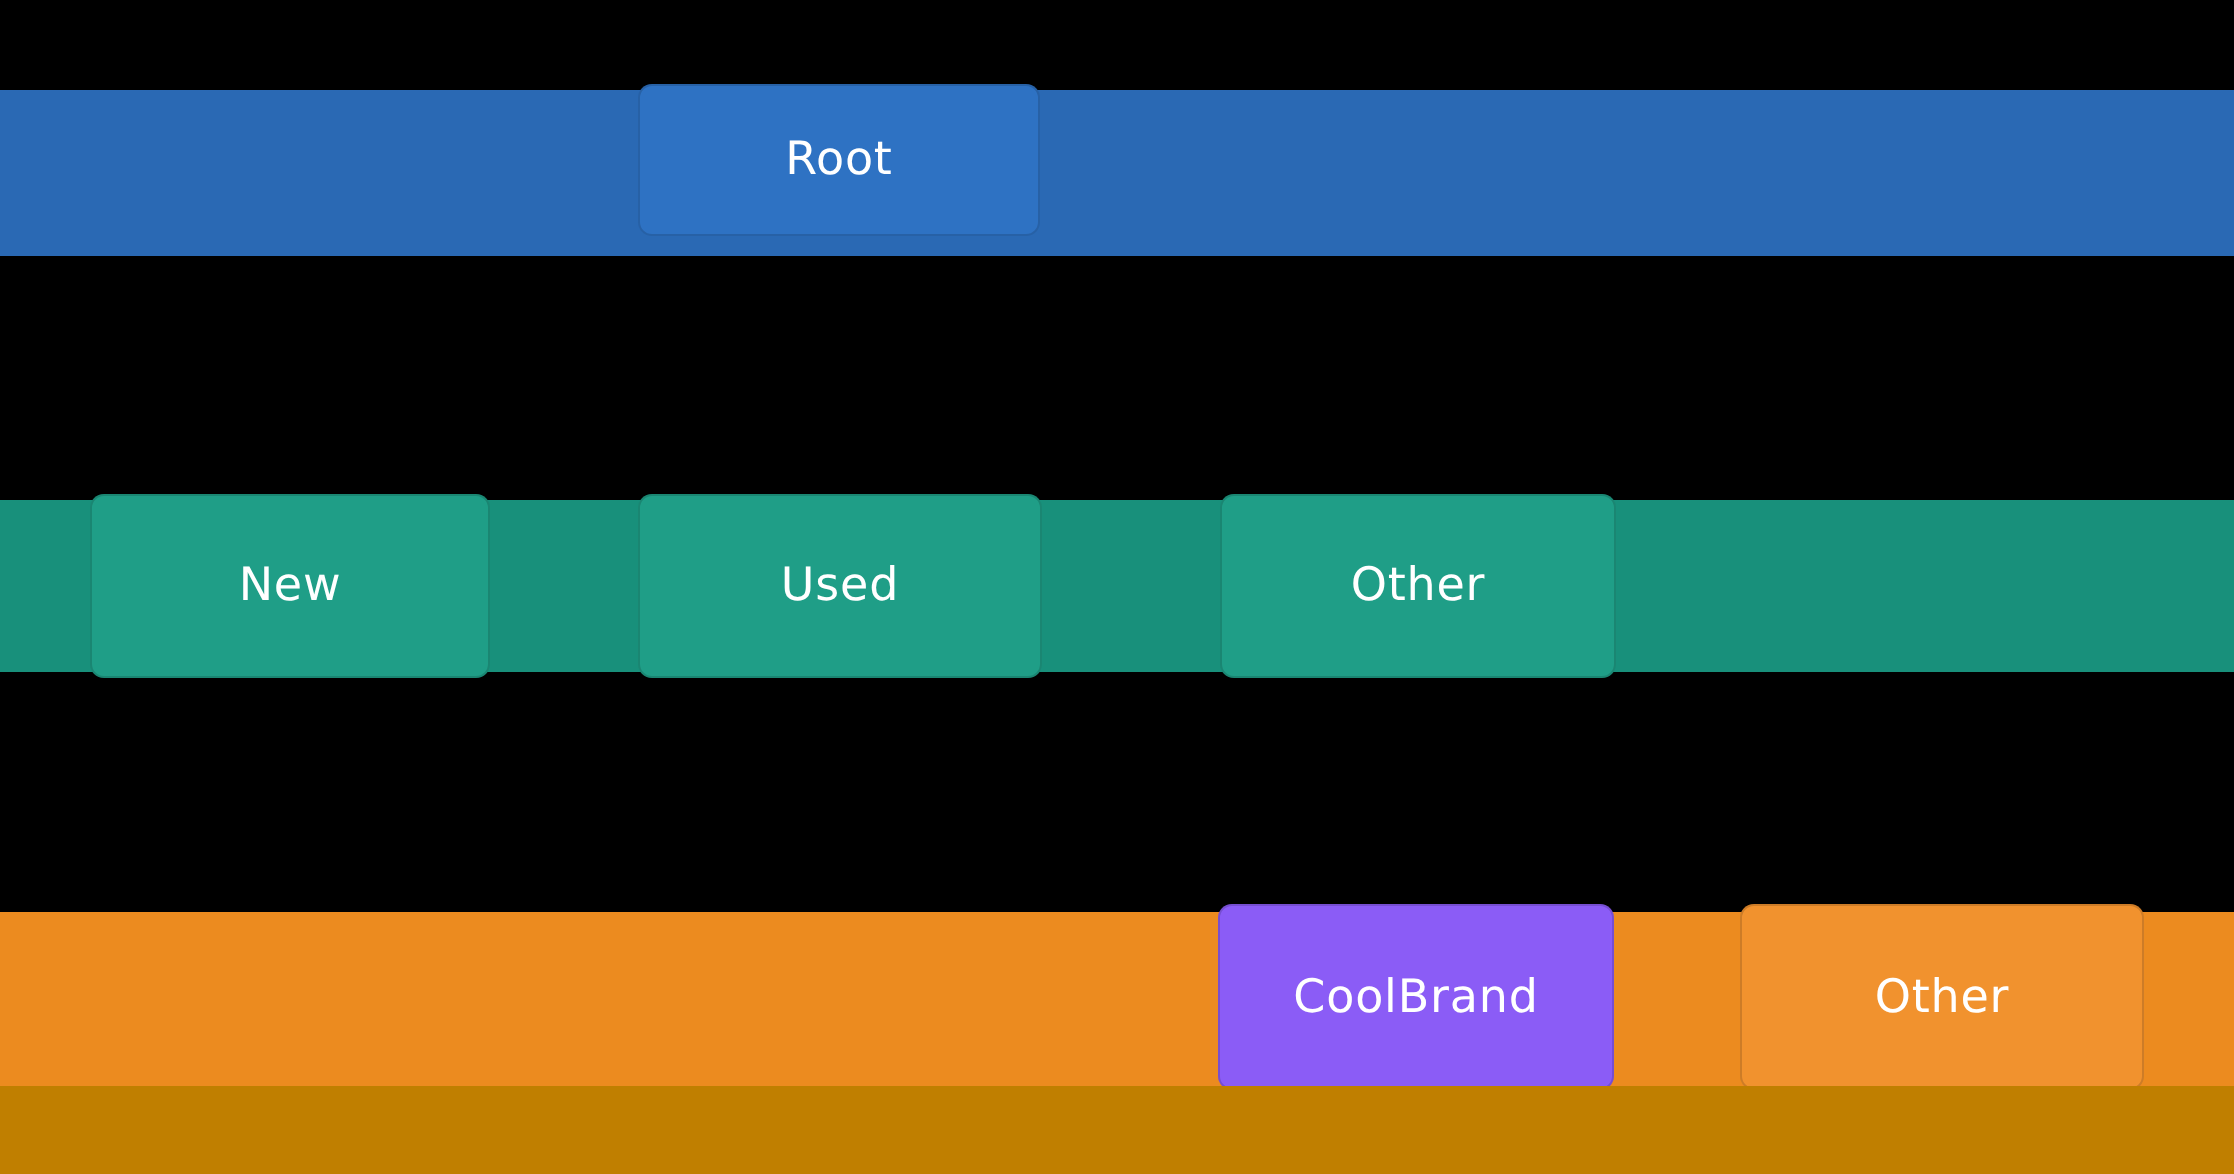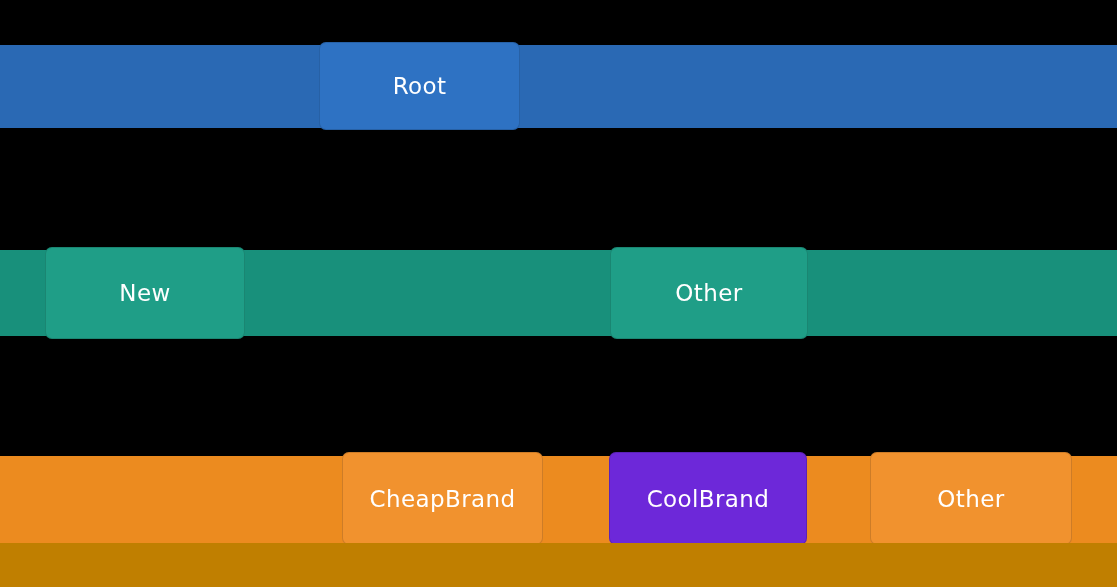--- a/index.html
+++ b/index.html
@@ -40,34 +40,34 @@
     position: absolute;
     left: 0;
     width: 100%;
   }
 </style>
 </head>
 <body>
 
 <div id="stage" style="width: 1117px; height: 587px; background: rgb(0, 0, 0);">
     <div class="level-base" style="top: 45px; height: 83px; background: rgb(42, 105, 180);"></div>
-    <div class="node-seg" style="left: 319px; width: 201px; top: 42px; height: 88px; background: rgb(46, 114, 195);">
+    <div class="node-seg" style="left: 319px; width: 201px; top: 42px; height: 76px; background: rgb(46, 114, 195);">
       <span class="node-label" style="color: rgb(255, 255, 255);">Root</span>
     </div>
     <div class="level-base" style="top: 250px; height: 86px; background: rgb(24, 144, 123);"></div>
     <div class="node-seg" style="left: 45px; width: 200px; top: 247px; height: 92px; background: rgb(31, 158, 135);">
       <span class="node-label" style="color: rgb(255, 255, 255); text-align: center;">New</span>
     </div>
+    <div class="node-seg" style="left: 319px; width: 202px; top: 247px; height: 92px; background: rgb(31, 158, 135);">
+      <span class="node-label" style="color: rgb(255, 255, 255);">Used</span>
+    </div>
     <div class="node-seg" style="left: 610px; width: 198px; top: 247px; height: 92px; background: rgb(31, 158, 135);">
       <span class="node-label" style="color: rgb(255, 255, 255);">Other</span>
     </div>
     <div class="level-base" style="top: 456px; height: 87px; background: rgb(236, 139, 31);"></div>
-    <div class="node-seg" style="left: 342px; width: 201px; top: 452px; height: 93px; background: rgb(241, 146, 46);">
-      <span class="node-label" style="color: rgb(255, 255, 255);">CheapBrand</span>
-    </div>
-    <div class="node-seg" style="left: 609px; width: 198px; top: 452px; height: 93px; background: #6d28d9;">
+    <div class="node-seg" style="left: 609px; width: 198px; top: 452px; height: 93px; background: #8b5cf6;">
       <span class="node-label" style="color: rgb(255, 255, 255);">CoolBrand</span>
     </div>
     <div class="node-seg" style="left: 870px; width: 202px; top: 452px; height: 93px; background: rgb(241, 146, 46);">
       <span class="node-label" style="color: rgb(255, 255, 255);">Other</span>
     </div>
     <div class="truncated-bar" style="top: 543px; height: 44px; background: rgb(192, 127, 0);"></div>
   </div>
 
 </body></html>

